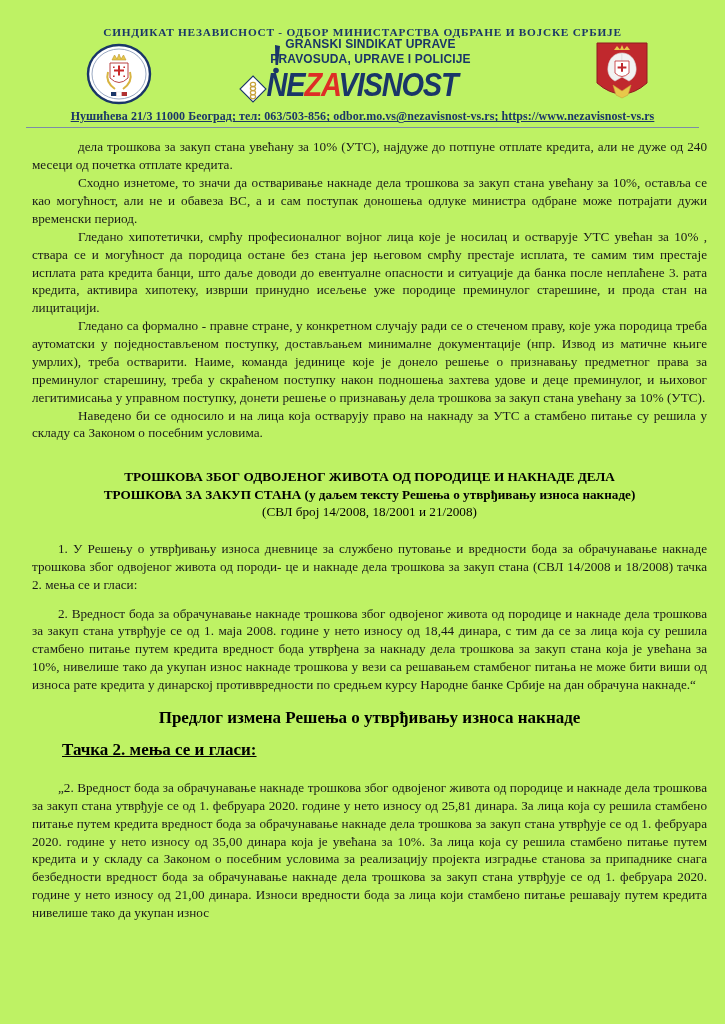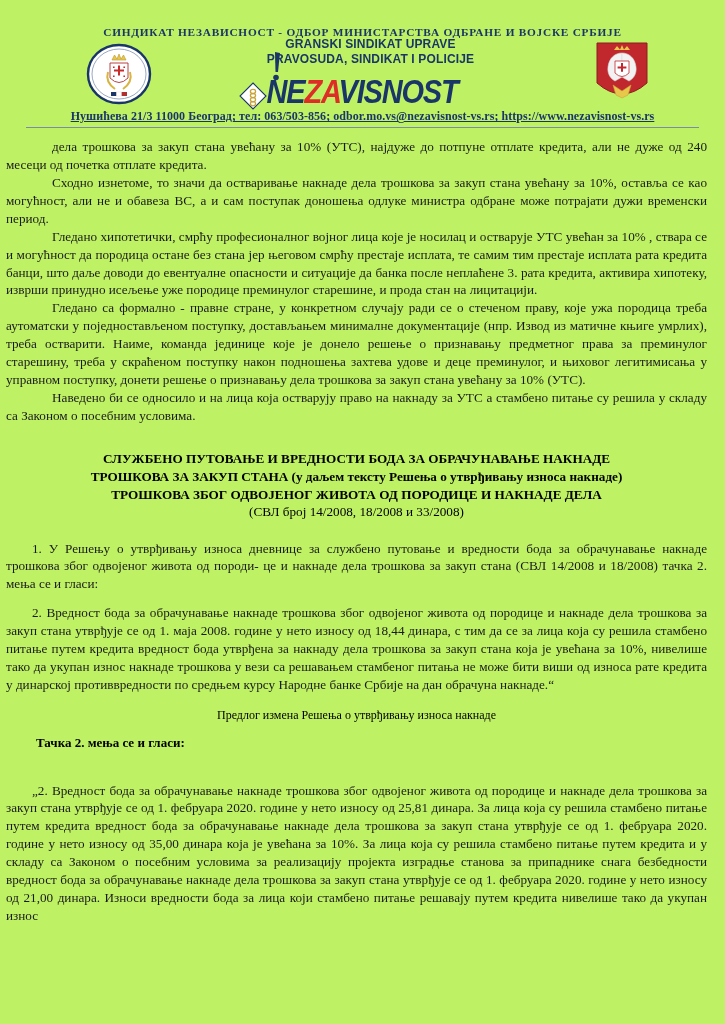--- a/index.html
+++ b/index.html
@@ -64,21 +64,21 @@
     font-weight: bold;
     font-size: 12px;
     color: #1a3668;
     line-height: 1.22;
     letter-spacing: 0.15px;
     margin-left: 16px;
   }
   .brand-wordmark-wrap {
     position: relative;
     height: 34px;
-    margin-top: 9px;
+    margin-top: 2px;
   }
   .brand-diamond {
     position: absolute;
     left: 6px;
     top: 6px;
     width: 28px;
     height: 28px;
   }
   .brand-bang {
     position: absolute;
@@ -124,21 +124,21 @@
     letter-spacing: 0.05px;
   }
   .rule {
     border: 0;
     border-top: 1px solid #7b8ca8;
     margin: 3px 12px 0 12px;
   }
 
   
   .content {
-    padding: 10px 18px 0 6px;
+    padding: 10px 18px 0 32px;
   }
   p.para {
     margin: 0 0 0 0;
     font-size: 13.2px;
     line-height: 1.355;
     text-align: justify;
     text-indent: 46px;
     color: #1a1a1a;
   }
   p.para + p.para { }
@@ -153,29 +153,30 @@
     padding: 0 24px;
   }
   .block-subtitle {
     text-align: center;
     font-size: 13.2px;
     font-weight: normal;
     margin-top: 0px;
   }
   .center-heading {
     text-align: center;
-    font-weight: normal;
-    font-size: 12px;
+    font-weight: bold;
+    font-size: 17px;
     margin: 14px 0 0 0;
   }
   .left-heading {
     font-weight: bold;
-    font-size: 13px;
-    margin: 12px 0 12px 0;
+    font-size: 17px;
+    margin: 12px 0 0 0;
     text-indent: 30px;
+    text-decoration: underline;
   }
   .gap-sm { height: 8px; }
 </style>
 </head>
 <body>
 
 <div class="page">
 
   <div class="letterhead">
 
@@ -197,21 +198,21 @@
         <path d="M26 30 Q23 40 33 47" fill="none" stroke="#d8b441" stroke-width="2"></path>
         <path d="M48 30 Q51 40 41 47" fill="none" stroke="#d8b441" stroke-width="2"></path>
 
         <rect x="29" y="50" width="16" height="4" fill="#b03030"></rect>
         <rect x="29" y="50" width="5.3" height="4" fill="#1a3668"></rect>
         <rect x="34.3" y="50" width="5.3" height="4" fill="#ffffff" stroke="#cccccc" stroke-width="0.3"></rect>
       </svg>
 
       <div class="brand-center">
         <div class="brand-sub">GRANSKI SINDIKAT UPRAVE</div>
-        <div class="brand-sub">PRAVOSUDA, SINDIKAT I POLICIJE</div>
+        <div class="brand-sub">PRAVOSUDA, UPRAVE I POLICIJE</div>
 
         <div class="brand-wordmark-wrap">
 
           <svg class="brand-bang" viewBox="0 0 12 30">
             <path d="M4 0 L9 1 L7 20 L4.5 20 Z" fill="#1a3668"></path>
             <circle cx="5" cy="25.5" r="2.8" fill="#1a3668"></circle>
           </svg>
 
           <svg class="brand-diamond" viewBox="0 0 28 28">
             <path d="M14 1 L27 14 L14 27 L1 14 Z" fill="#ffffff" stroke="#1a3668" stroke-width="1.1"></path>
@@ -247,24 +248,23 @@
 
   <div class="content">
 
     <p class="para">дела трошкова за закуп стана увећану за 10% (УТС),  најдуже до потпуне отплате кредита, али не дуже од 240 месеци од почетка отплате кредита.</p>
     <p class="para">Сходно изнетоме, то значи да  остваривање  накнаде  дела трошкова за закуп стана увећану за 10%, оставља се као могућност, али не и обавеза ВС, а и сам поступак доношења одлуке министра одбране  може потрајати дужи временски период.</p>
     <p class="para">Гледано хипотетички, смрћу професионалног војног лица које је носилац и остварује УТС увећан за 10% , ствара се и могућност да породица остане без стана јер његовом  смрћу  престаје исплата, те самим тим престаје исплата рата кредита банци, што даље доводи до евентуалне опасности и ситуације да банка после неплаћене 3. рата кредита, активира хипотеку, изврши принудно исељење уже породице преминулог старешине, и прода стан на лицитацији.</p>
     <p class="para">Гледано са формално - правне стране,  у конкретном случају ради се о стеченом праву, које ужа породица треба аутоматски у поједностављеном поступку, достављањем минималне документације (нпр. Извод из матичне књиге умрлих),  треба остварити. Наиме, команда јединице које је донело решење о признавању предметног права за преминулог старешину, треба у скраћеном  поступку након подношења захтева удове и деце преминулог, и њиховог легитимисања у управном поступку, донети решење о признавању  дела трошкова за закуп стана увећану за 10% (УТС).</p>
     <p class="para">Наведено би се односило и на лица која остварују право на накнаду за УТС а стамбено питање су решила у складу са Законом о посебним условима.</p>
 
     <div class="block-title">
-      <div>СЛУЖБЕНО ПУТОВАЊЕ И ВРЕДНОСТИ БОДА ЗА ОБРАЧУНАВАЊЕ НАКНАДЕ</div>
+      <div>ТРОШКОВА ЗБОГ ОДВОЈЕНОГ ЖИВОТА ОД ПОРОДИЦЕ И НАКНАДЕ ДЕЛА</div>
       <div>ТРОШКОВА ЗА ЗАКУП СТАНА (у даљем тексту Решења о утврђивању износа накнаде)</div>
-      <div>ТРОШКОВА ЗБОГ ОДВОЈЕНОГ ЖИВОТА ОД ПОРОДИЦЕ И НАКНАДЕ ДЕЛА</div>
-      <div class="block-subtitle">(СВЛ број 14/2008, 18/2008 и 33/2008)</div>
+      <div class="block-subtitle">(СВЛ број 14/2008, 18/2001 и 21/2008)</div>
     </div>
 
     <div class="gap-sm"></div>
 
     <p class="para indent-small">1. У  Решењу  о  утврђивању  износа  дневнице  за  службено  путовање  и  вредности  бода  за обрачунавање накнаде трошкова због одвојеног живота од породи- це и накнаде дела трошкова за закуп стана (СВЛ 14/2008 и 18/2008) тачка 2. мења се и гласи:</p>
     <p class="para indent-small">2. Вредност бода за обрачунавање накнаде трошкова због одвојеног живота од породице и накнаде дела трошкова за закуп стана утврђује се од 1. маја 2008. године у нето износу од 18,44 динара, с тим да се за лица која су решила стамбено питање путем кредита вредност бода утврђена за накнаду дела трошкова за закуп стана која је увећана за 10%, нивелише тако да укупан износ накнаде трошкова у вези са решавањем стамбеног питања не може бити виши од износа рате кредита у динарској противвредности по средњем курсу Народне банке Србије на дан обрачуна накнаде.“</p>
 
     <div class="center-heading">Предлог измена Решења о утврђивању износа накнаде</div>
 
     <div class="left-heading">Тачка 2. мења се и гласи:</div>

